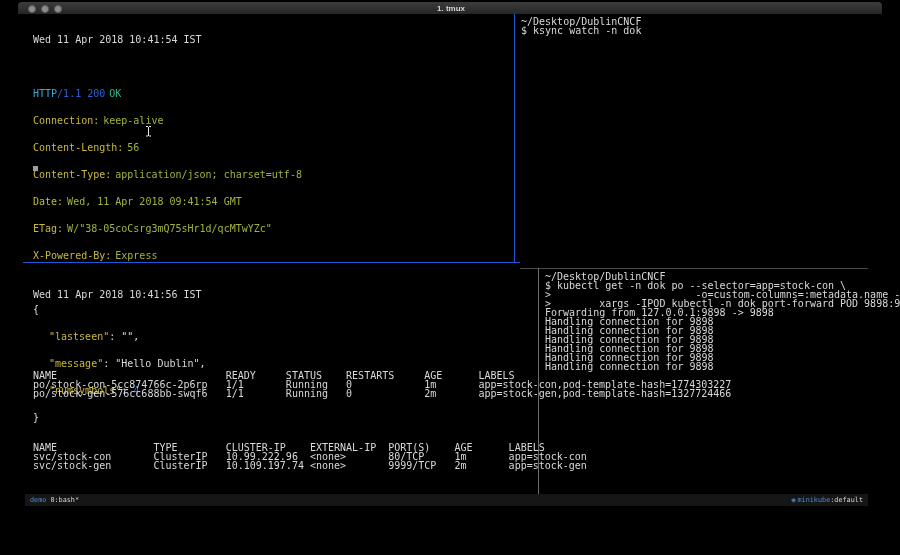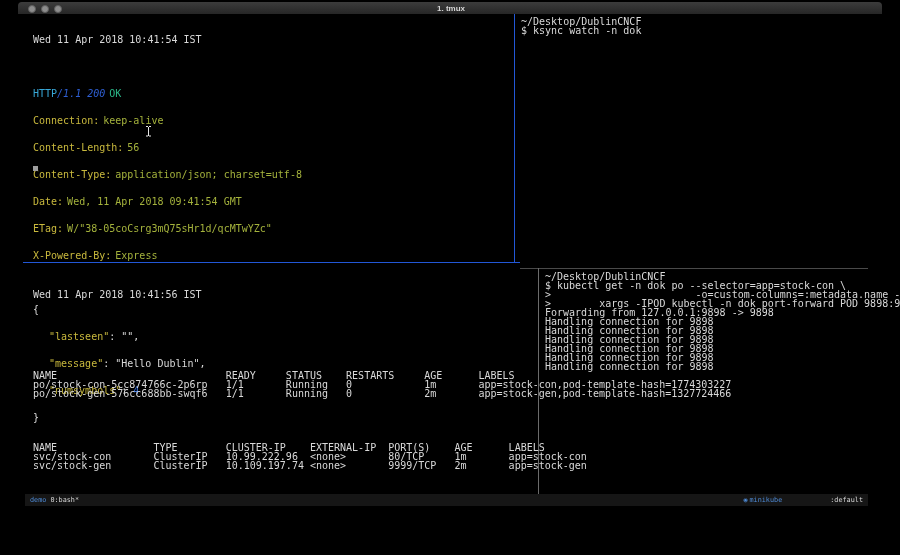--- a/index.html
+++ b/index.html
@@ -28,21 +28,21 @@
   }
   .pane .line{min-height:9px;}
   .tbl{white-space:pre;}
   
   .vline-blue{position:absolute;left:496px;top:0;width:1px;height:248px;background:#2257d6;}
   .hline-blue{position:absolute;left:5px;top:248px;width:497px;height:1px;background:#2257d6;}
   .hline-gray{position:absolute;left:502px;top:254px;width:348px;height:1px;background:#4a4a4a;}
   .vline-gray{position:absolute;left:520px;top:254px;width:1px;height:226px;background:#6b6b6b;}
   
   .c-cyan{color:#38a8d8;}
-  .c-blue{color:#2e5fd3;font-style:italic;}
+  .c-blue{color:#2e5fd3;}
   .c-green{color:#2bb889;}
   .c-yellow{color:#c9b93d;}
   .c-val{color:#a4b23c;}
   .c-num{color:#3672e0;}
   .sp{margin-left:4px;text-align:center;}
   .hname{margin-right:4px;}
   .ind{padding-left:16px;}
   
   .block-cursor{position:absolute;left:15px;top:152px;width:5px;height:5px;background:#9e9e9e;}
   .ibeam{position:absolute;left:127px;top:108px;}
@@ -132,17 +132,17 @@
       </svg>
     </div>
 
   </div>
 
   <div class="statusbar">
     <div class="s-left">
       <span class="s-blue">demo</span><span>0:bash*</span>
     </div>
     <div class="s-right">
-      <span class="s-blue">◉</span><span class="s-blue">minikube</span><span style="margin-left:0;padding-left:48px;">:default</span>
+      <span class="s-blue">◉</span><span class="s-blue">minikube</span><span style="margin-left:0;">:default</span>
     </div>
   </div>
 
 </div>
 
 </body></html>

